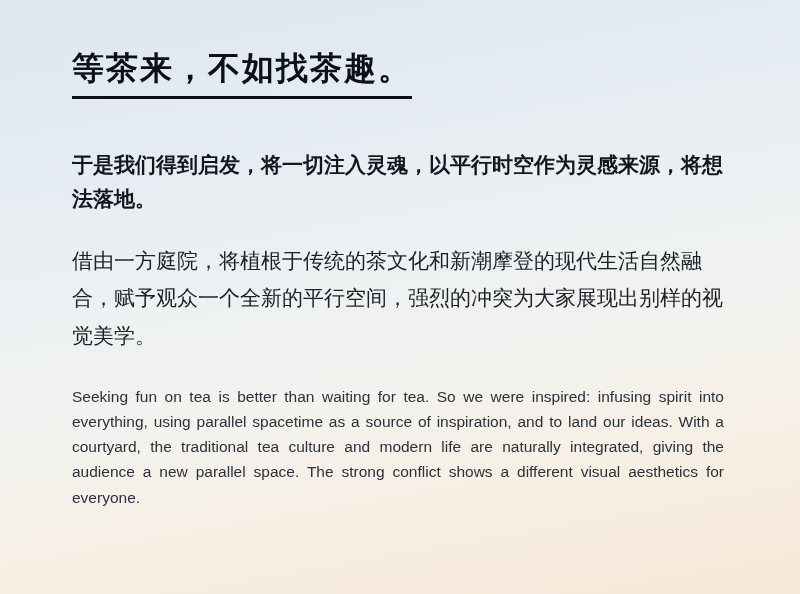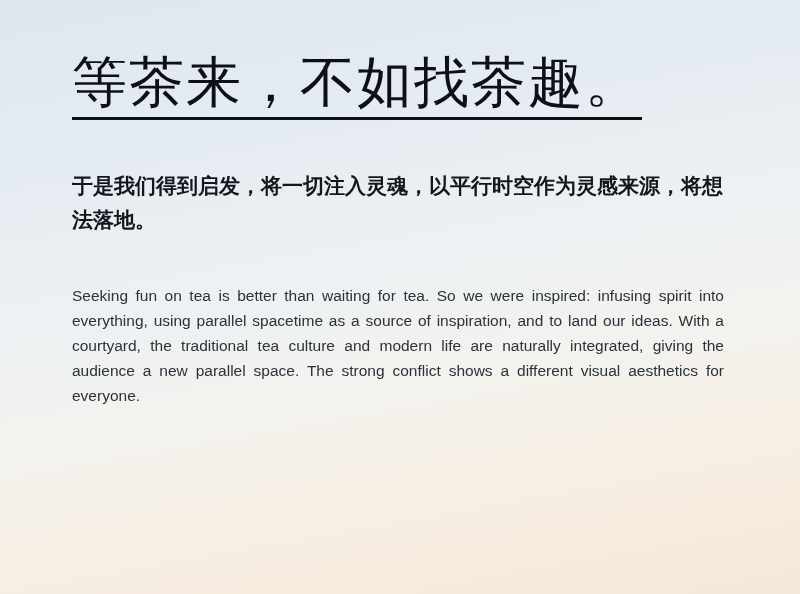--- a/index.html
+++ b/index.html
@@ -21,26 +21,27 @@
     overflow: hidden;
   }
   .content {
     position: absolute;
     left: 72px;
     top: 48px;
     width: 660px;
   }
   .headline {
     font-family: "Liberation Sans", "DejaVu Sans", sans-serif;
-    font-weight: normal;
-    font-size: 55px;
+    font-weight: bold;
+    font-size: 32px;
     line-height: 1.25;
     letter-spacing: 2px;
     color: #0d1117;
     margin: 0;
+    padding-bottom: 8px;
     border-bottom: 3px solid #0d1117;
     display: inline-block;
     white-space: nowrap;
   }
   .subhead {
     font-family: "Liberation Sans", "DejaVu Sans", sans-serif;
     font-weight: bold;
     font-size: 21px;
     line-height: 1.62;
     color: #12171d;
@@ -56,28 +57,29 @@
     color: #1b2127;
     margin: 26px 0 0 0;
     width: 658px;
   }
   .body-en {
     font-family: "Liberation Sans", sans-serif;
     font-weight: normal;
     font-size: 15.5px;
     line-height: 1.62;
     color: #2a323a;
-    margin: 46px 0 0 0;
+    margin: 30px 0 0 0;
     width: 652px;
     text-align: justify;
     text-justify: inter-word;
   }
 </style>
 </head>
 <body>
 
 <div class="page">
   <div class="content">
     <h1 class="headline">等茶来，不如找茶趣。</h1>
     <p class="subhead">于是我们得到启发，将一切注入灵魂，以平行时空作为灵感来源，将想法落地。</p>
+    <p class="body-cn">借由一方庭院，将植根于传统的茶文化和新潮摩登的现代生活自然融合，赋予观众一个全新的平行空间，强烈的冲突为大家展现出别样的视觉美学。</p>
     <p class="body-en">Seeking fun on tea is better than waiting for tea. So we were inspired: infusing spirit into everything, using parallel spacetime as a source of inspiration, and to land our ideas. With a courtyard, the traditional tea culture and modern life are naturally integrated, giving the audience a new parallel space. The strong conflict shows a different visual aesthetics for everyone.</p>
   </div>
 </div>
 
 </body></html>

